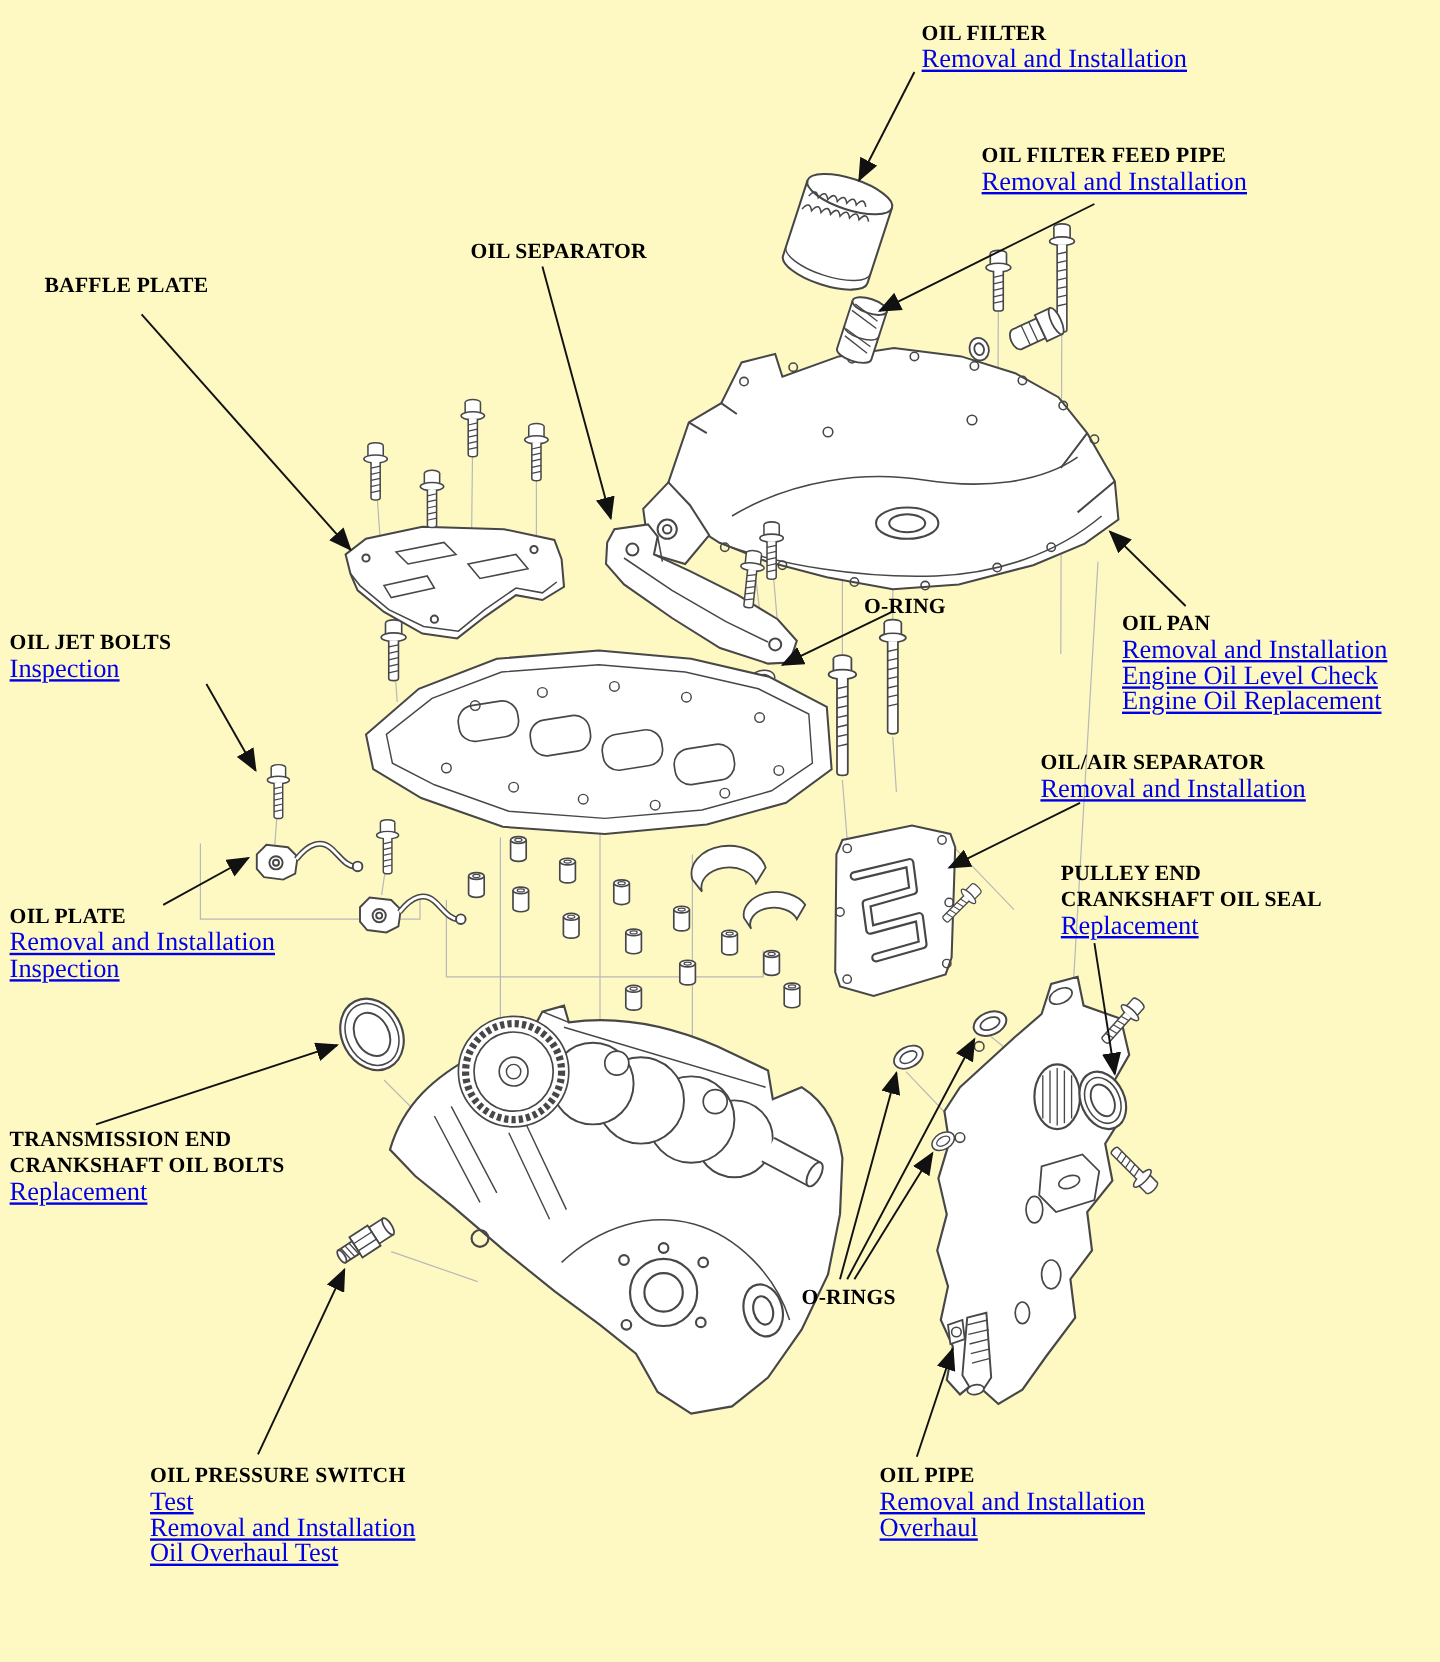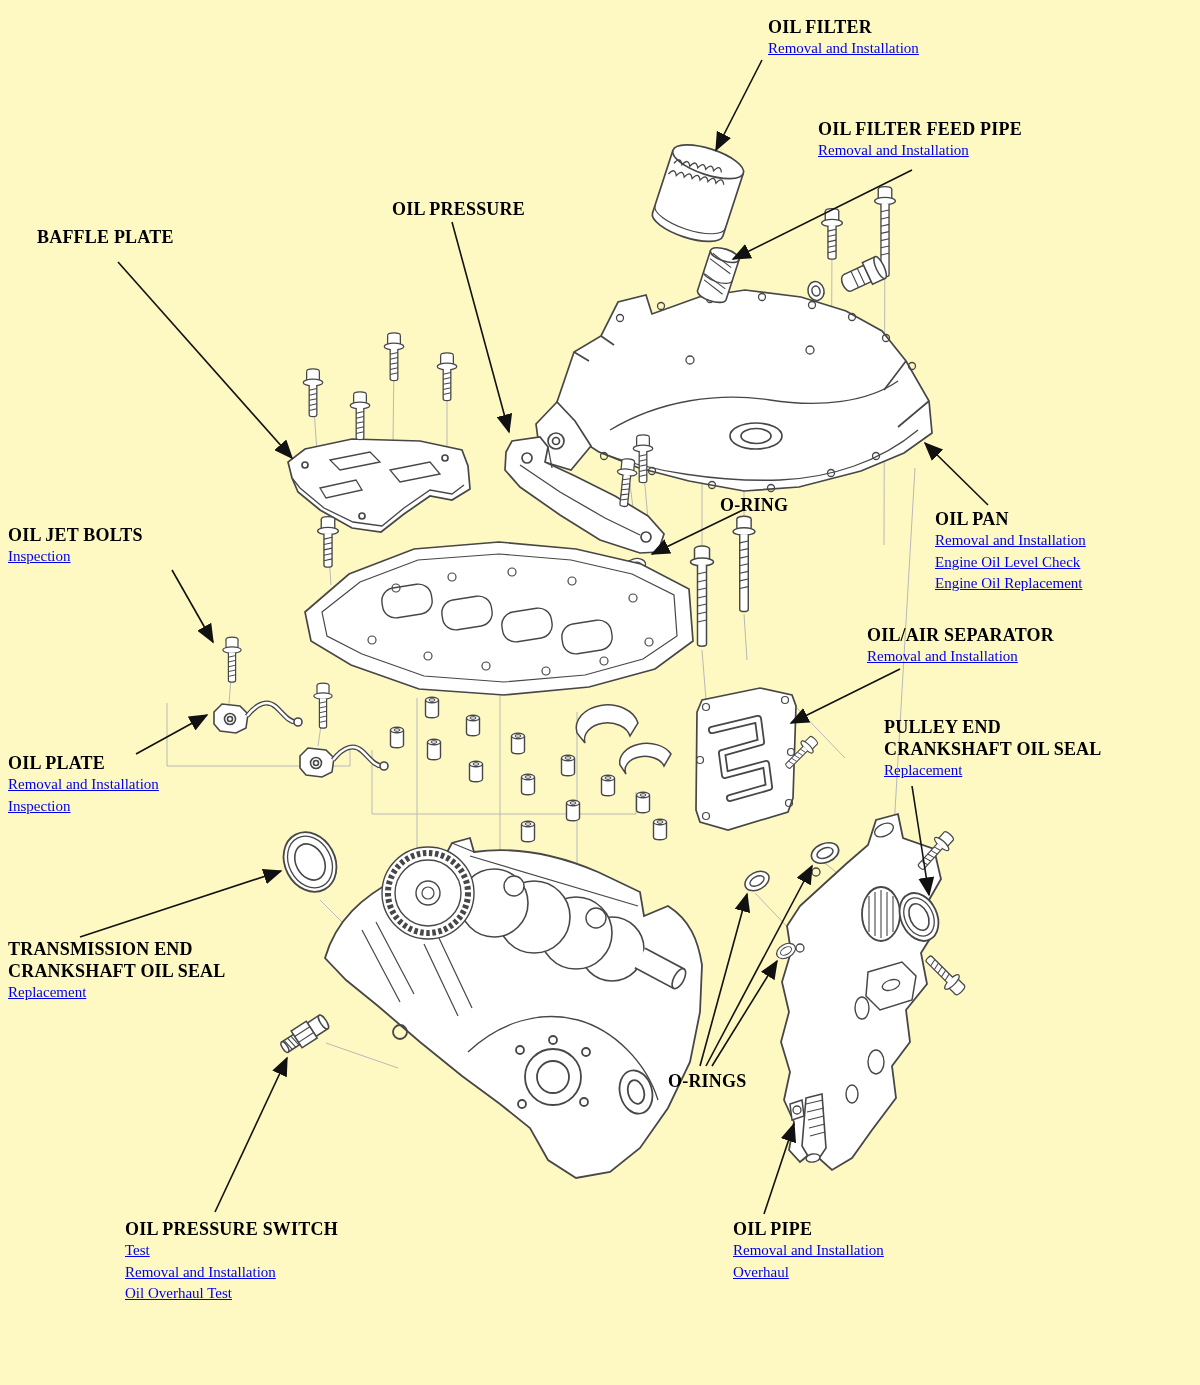--- a/index.html
+++ b/index.html
@@ -2,21 +2,21 @@
 <html><head>
 <meta charset="utf-8">
 <style>
   html,body{margin:0;padding:0;background:#fff}
   .stage{position:relative;width:1200px;height:1385px;background:#fef9c3;
          font-family:Liberation Serif, serif;overflow:hidden}
   svg.art{position:absolute;left:0;top:0}
   .label{position:absolute}
   .label .t{font-size:18px;font-weight:bold;color:#000;line-height:22px;
             white-space:pre-line;letter-spacing:.2px}
-  .label a{display:block;font-size:15px;color:#0000e8;text-decoration:underline;
+  .label a{display:block;font-size:22px;color:#0000e8;text-decoration:underline;
            line-height:21.5px;cursor:pointer}
 </style>
 </head>
 <body>
 
 <div class="stage">
 
 <svg class="art" width="1200" height="1385" viewBox="0 0 1200 1385">
   <defs>
     <marker id="ah" markerWidth="13" markerHeight="10" refX="11" refY="5" orient="auto">
@@ -334,21 +334,21 @@
   <div class="t">OIL FILTER</div>
   <a>Removal and Installation</a>
 </div>
 
 <div class="label" style="left:818px;top:118px">
   <div class="t">OIL FILTER FEED PIPE</div>
   <a>Removal and Installation</a>
 </div>
 
 <div class="label" style="left:392px;top:198px">
-  <div class="t">OIL PRESSURE</div>
+  <div class="t">OIL SEPARATOR</div>
 </div>
 
 <div class="label" style="left:37px;top:226px">
   <div class="t">BAFFLE PLATE</div>
 </div>
 
 <div class="label" style="left:720px;top:494px">
   <div class="t">O-RING</div>
 </div>
 
@@ -376,21 +376,21 @@
 </div>
 
 <div class="label" style="left:8px;top:752px">
   <div class="t">OIL PLATE</div>
   <a>Removal and Installation</a>
   <a>Inspection</a>
 </div>
 
 <div class="label" style="left:8px;top:938px">
   <div class="t">TRANSMISSION END
-CRANKSHAFT OIL SEAL</div>
+CRANKSHAFT OIL BOLTS</div>
   <a>Replacement</a>
 </div>
 
 <div class="label" style="left:668px;top:1070px">
   <div class="t">O-RINGS</div>
 </div>
 
 <div class="label" style="left:125px;top:1218px">
   <div class="t">OIL PRESSURE SWITCH</div>
   <a>Test</a>

